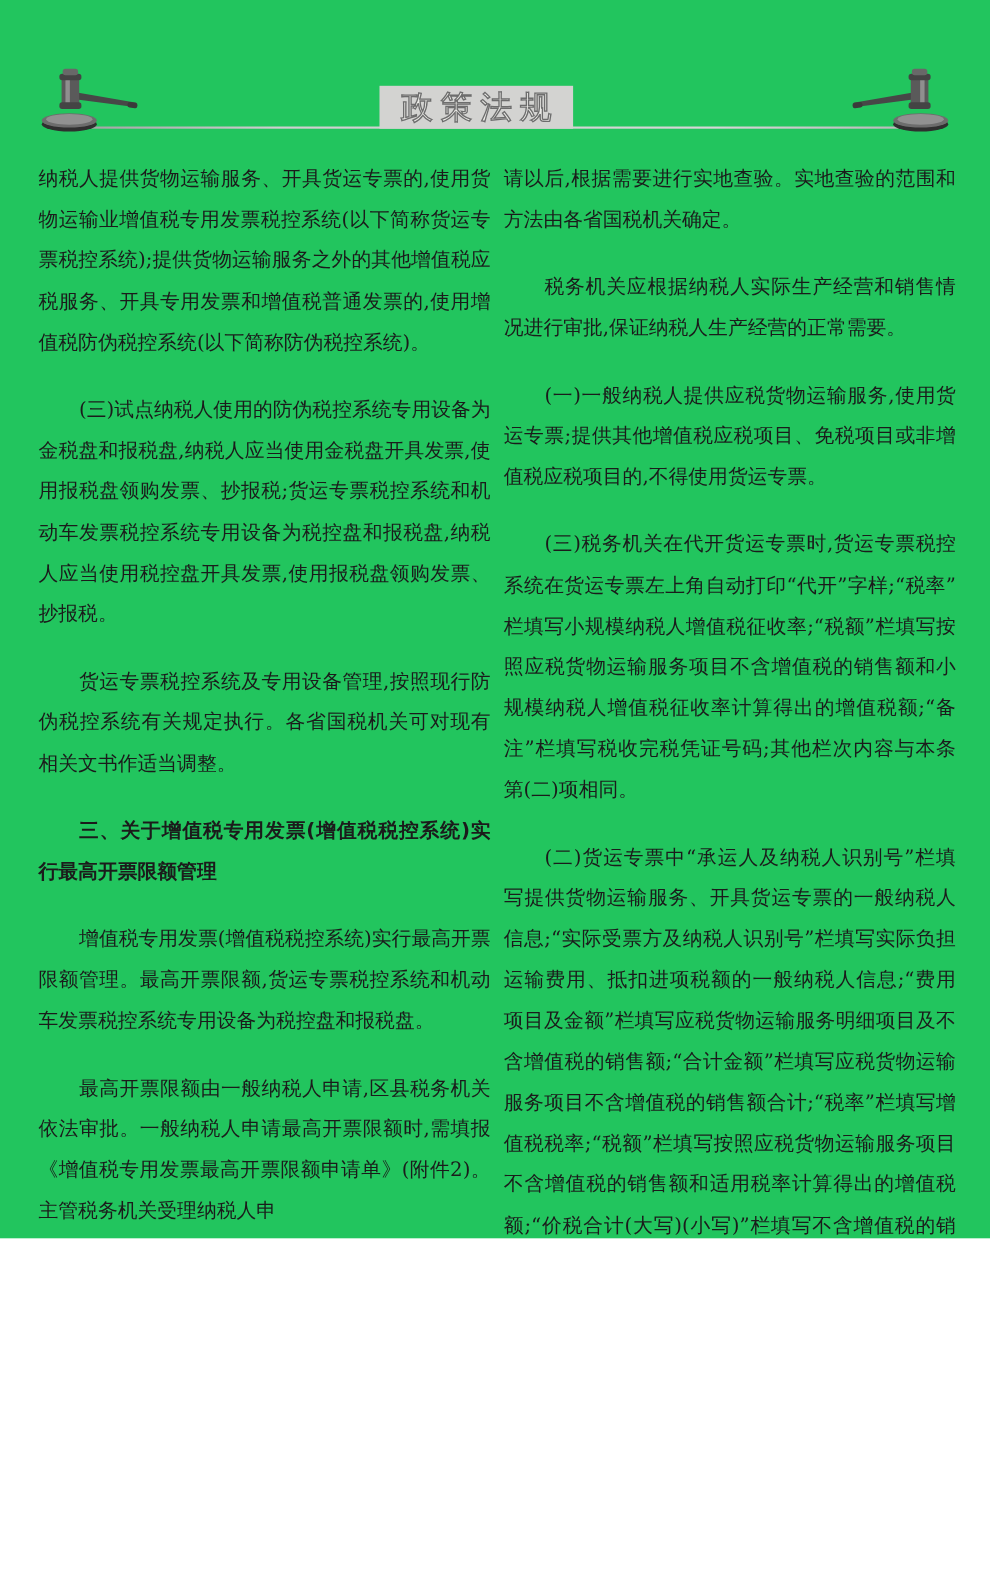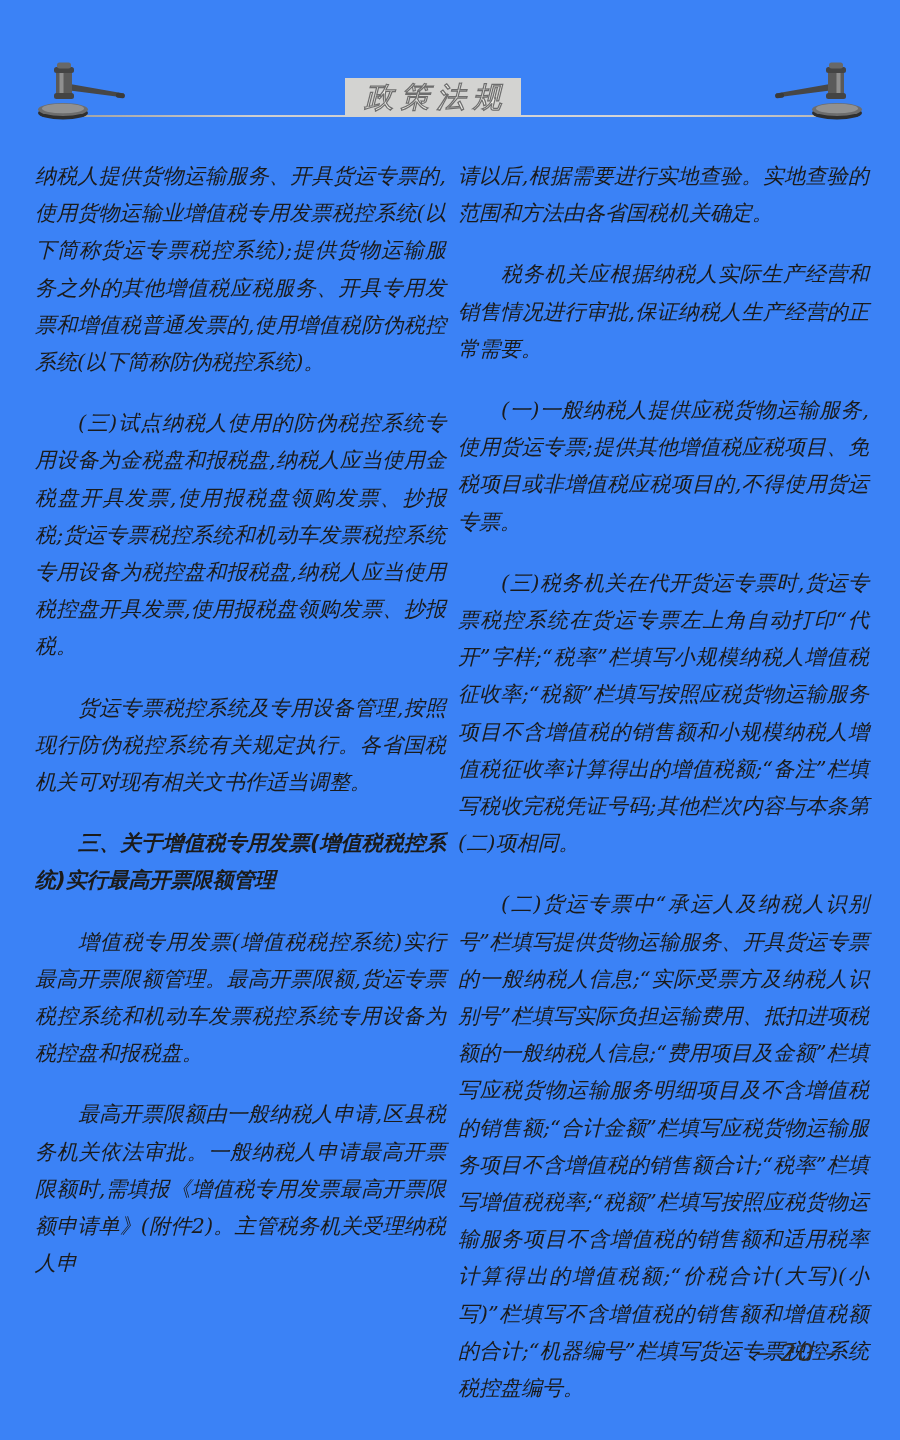--- a/index.html
+++ b/index.html
@@ -1,22 +1,21 @@
 <!DOCTYPE html>
 <html lang="zh"><head>
 <meta charset="utf-8">
 <style>
   html,body{margin:0;padding:0;}
   .page{
     position:relative;
-    width:900px;height:1440px;
-    background:#3b82f6;
+    width:900px;height:1126px;
+    background:#22c55e;
     overflow:hidden;
     font-family:"DejaVu Serif","Liberation Serif",serif;
-    font-style:italic;
   }
   
   .hline{
     position:absolute;left:56px;top:115px;width:792px;height:2px;
     background:linear-gradient(to right,#9e9e9e,#cfcfcf 25%,#d6d6d6 75%,#b5b5b5);
   }
   .title-box{
     position:absolute;left:345px;top:78px;width:176px;height:39px;
     background:#d3d3d1;
     display:flex;align-items:center;justify-content:center;
@@ -27,22 +26,22 @@
     letter-spacing:7px;padding-left:7px;
     color:#ebebe7;
     -webkit-text-stroke:1.2px #6d6d6d;
     text-stroke:1.2px #6d6d6d;
   }
   .gavel{position:absolute;top:60px;width:95px;height:62px;}
   .gavel-left{left:36px;}
   .gavel-right{right:36px;transform:scaleX(-1);}
   
   .col{
-    position:absolute;top:158px;width:411px;
-    font-size:21px;line-height:37.2px;
+    position:absolute;top:144px;width:411px;
+    font-size:18px;line-height:37.2px;
     color:#1b1b1b;
     text-align:justify;
     text-justify:inter-ideograph;
   }
   .col-left{left:35px;}
   .col-right{left:458px;}
   .col p{margin:0;padding:0;}
   .col p.indent{text-indent:2.05em;margin-top:24px;}
   .col p.heading{
     font-weight:bold;

